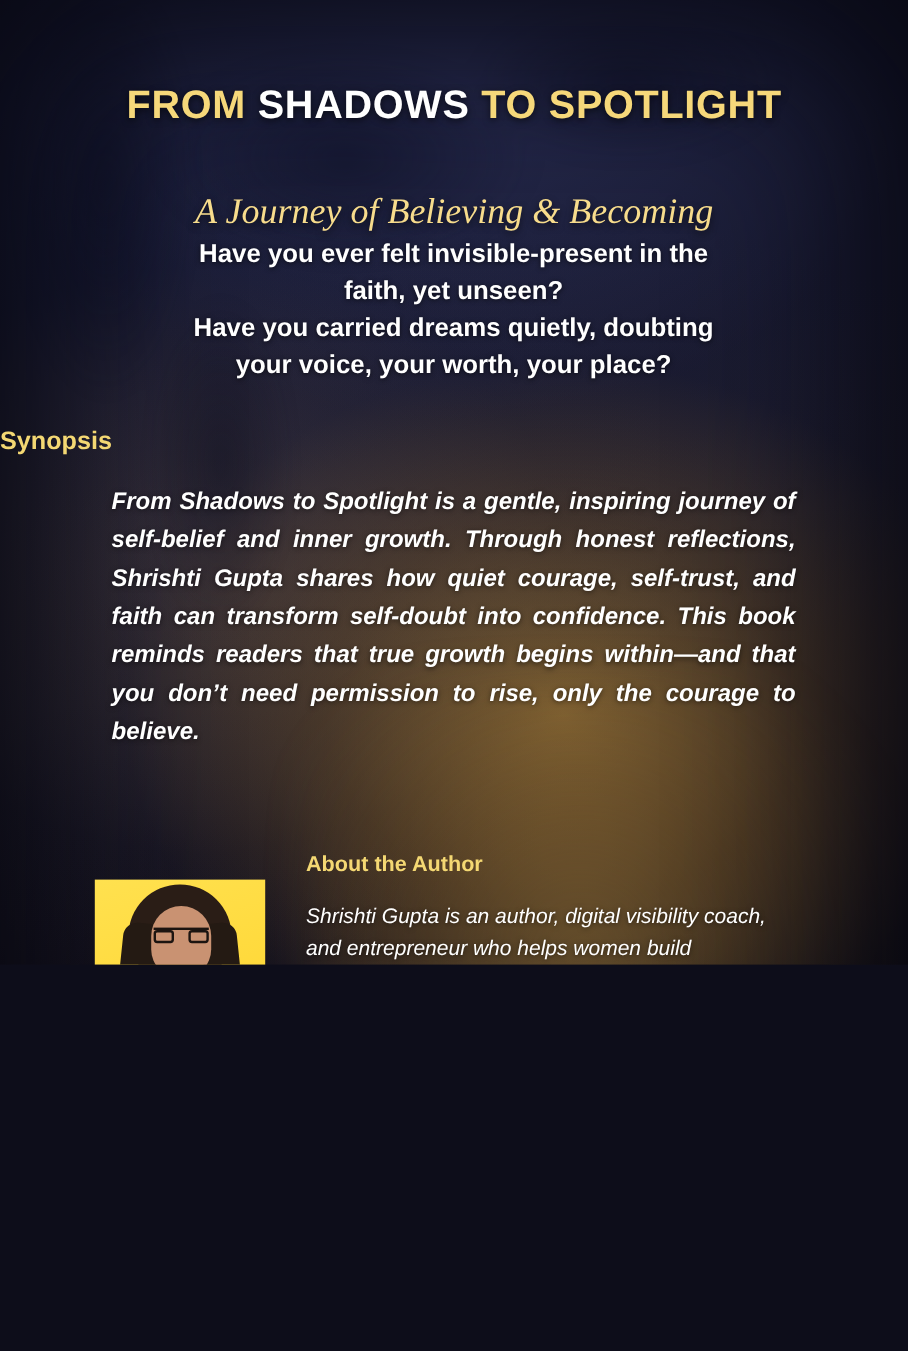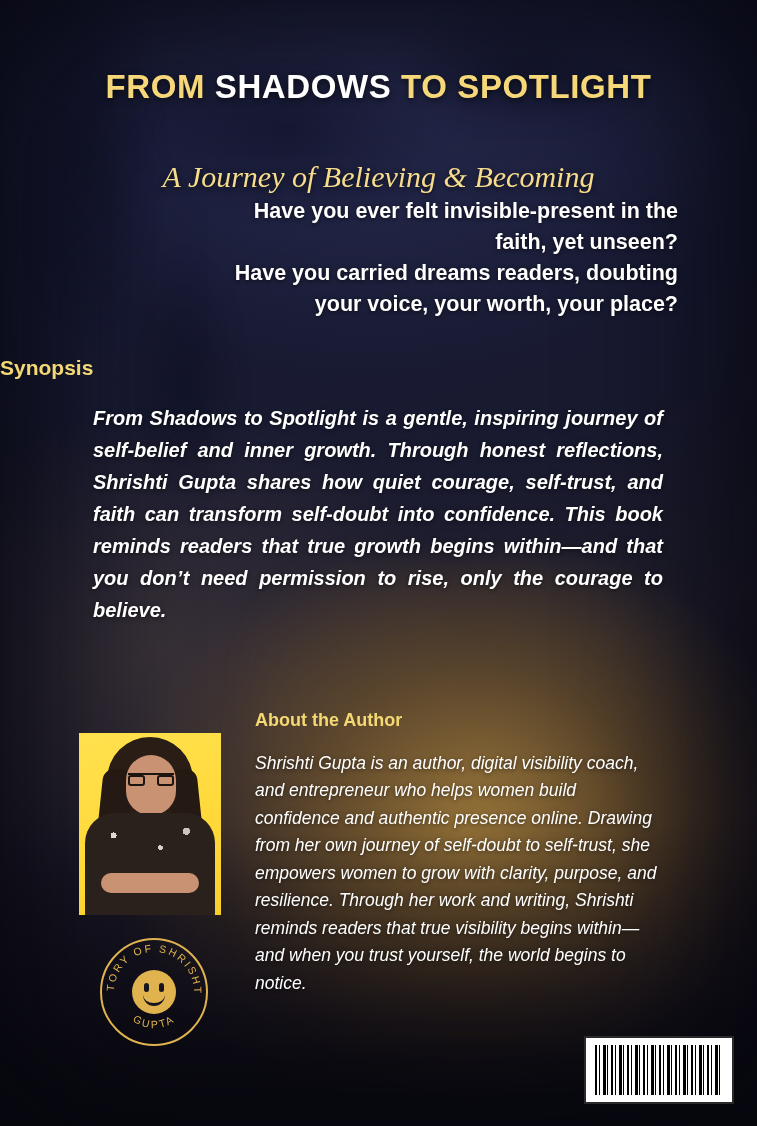--- a/index.html
+++ b/index.html
@@ -6,21 +6,21 @@
     margin: 0;
     padding: 0;
     background: #0d0d1a;
   }
   body {
     font-family: "Liberation Sans", sans-serif;
   }
   .cover {
     position: relative;
     width: 757px;
-    height: 1126px;
+    height: 804px;
     overflow: hidden;
     background:
       radial-gradient(ellipse 520px 420px at 62% 74%, rgba(196,146,58,0.55) 0%, rgba(150,106,40,0.30) 38%, rgba(60,48,60,0.05) 70%, rgba(0,0,0,0) 100%),
       radial-gradient(ellipse 420px 340px at 22% 58%, rgba(120,96,80,0.30) 0%, rgba(40,36,52,0.05) 72%, rgba(0,0,0,0) 100%),
       radial-gradient(ellipse 700px 520px at 50% 8%, rgba(42,46,84,0.85) 0%, rgba(24,26,52,0.5) 55%, rgba(0,0,0,0) 100%),
       linear-gradient(165deg, #1a1d3a 0%, #171a33 22%, #191a2e 42%, #1d1c2a 60%, #15131f 80%, #0e0d16 100%);
   }
   
   .tex {
     position: absolute;
@@ -80,21 +80,21 @@
     font-style: italic;
     font-size: 30px;
     color: #f7dc8c;
     text-shadow: 0 2px 6px rgba(0,0,0,0.6);
     margin-top: 40px;
   }
 
   .hook {
     position: absolute;
     top: 196px; left: 78px; width: 600px;
-    text-align: right;
+    text-align: center;
     color: #ffffff;
     font-size: 21.5px;
     font-weight: bold;
     line-height: 1.44;
     text-shadow: 0 1px 4px rgba(0,0,0,0.65);
   }
 
   .synopsis-heading {
     position: absolute;
     top: 356px; left: 0; right: 0;
@@ -266,21 +266,21 @@
 
     <div class="title">
       <span>FROM </span><span class="white">SHADOWS</span><span> TO SPOTLIGHT</span>
     </div>
 
     <div class="subtitle">A Journey of Believing &amp; Becoming</div>
 
     <div class="hook">
       <div>Have you ever felt invisible-present in the</div>
       <div>faith, yet unseen?</div>
-      <div>Have you carried dreams readers, doubting</div>
+      <div>Have you carried dreams quietly, doubting</div>
       <div>your voice, your worth, your place?</div>
     </div>
 
     <div class="synopsis-heading">Synopsis</div>
     <div class="synopsis-body">From Shadows to Spotlight is a gentle, inspiring journey of self-belief and inner growth. Through honest reflections, Shrishti Gupta shares how quiet courage, self-trust, and faith can transform self-doubt into confidence. This book reminds readers that true growth begins within—and that you don’t need permission to rise, only the courage to believe.</div>
 
     <div class="author-photo">
       <div class="hair"></div>
       <div class="hair2"></div>
       <div class="hair3"></div>

